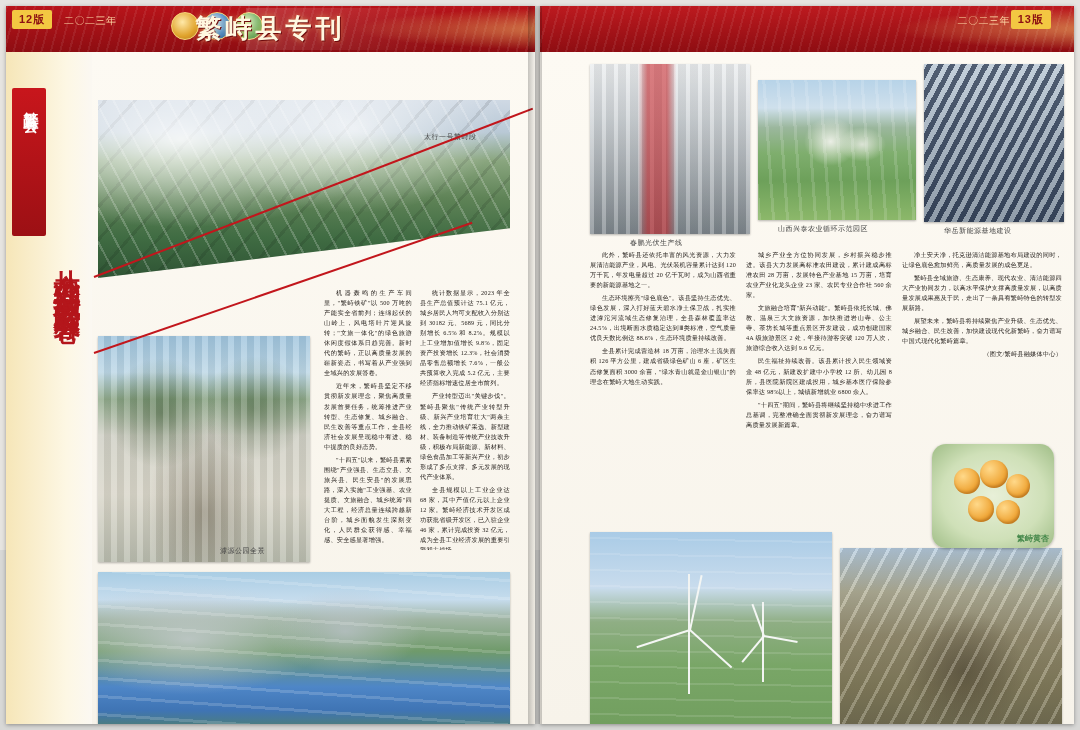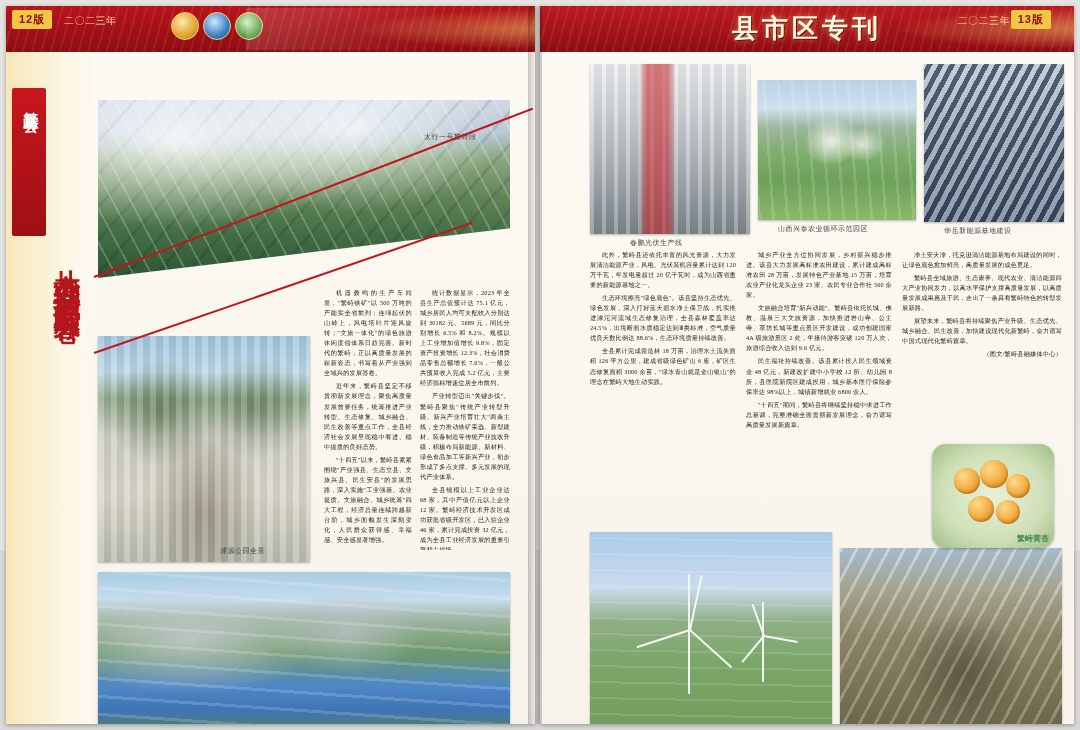--- a/index.html
+++ b/index.html
@@ -322,20 +322,21 @@
       <div class="mast-rays"></div>
       <div class="mast-wave"></div>
       <div class="page-badge lf">12版</div>
       <div class="mast-sub lf">二〇二三年</div>
       <div class="mast-emblem">
         <span class="emblem-circle"></span>
         <span class="emblem-circle blue"></span>
         <span class="emblem-circle green"></span>
       </div>
       <div class="mast-banner-box"></div>
+      <div class="mast-title">繁峙县专刊</div>
     </div>
 
     <div class="sheet-body">
       <div class="left-decor-gold"></div>
       <div class="redbar"></div>
       <div class="redbar-text">繁峙县</div>
       <div class="vtitle">从产业强到全域兴的发展答卷</div>
 
       <div class="redline" style="left:88px; top:224px; width:470px; transform:rotate(-21deg);"></div>
       <div class="redline" style="left:88px; top:300px; width:400px; transform:rotate(-19deg);"></div>
@@ -362,21 +363,20 @@
     </div>
   </div>
 
   <div class="sheet right">
 
     <div class="masthead right-head">
       <div class="mast-rays"></div>
       <div class="mast-wave"></div>
       <div class="page-badge rt">13版</div>
       <div class="mast-sub rt" style="right:64px;">二〇二三年</div>
-      <div class="mast-title">县市区专刊</div>
     </div>
 
     <div class="sheet-body">
 
       <div class="photo ph-factory" style="left:50px; top:12px; width:160px; height:170px;"></div>
       <div class="cap" style="left:90px; top:186px;">春鹏光伏生产线</div>
 
       <div class="photo ph-village" style="left:218px; top:28px; width:158px; height:140px;"></div>
       <div class="cap" style="left:238px; top:172px;">山西兴泰农业循环示范园区</div>
 

